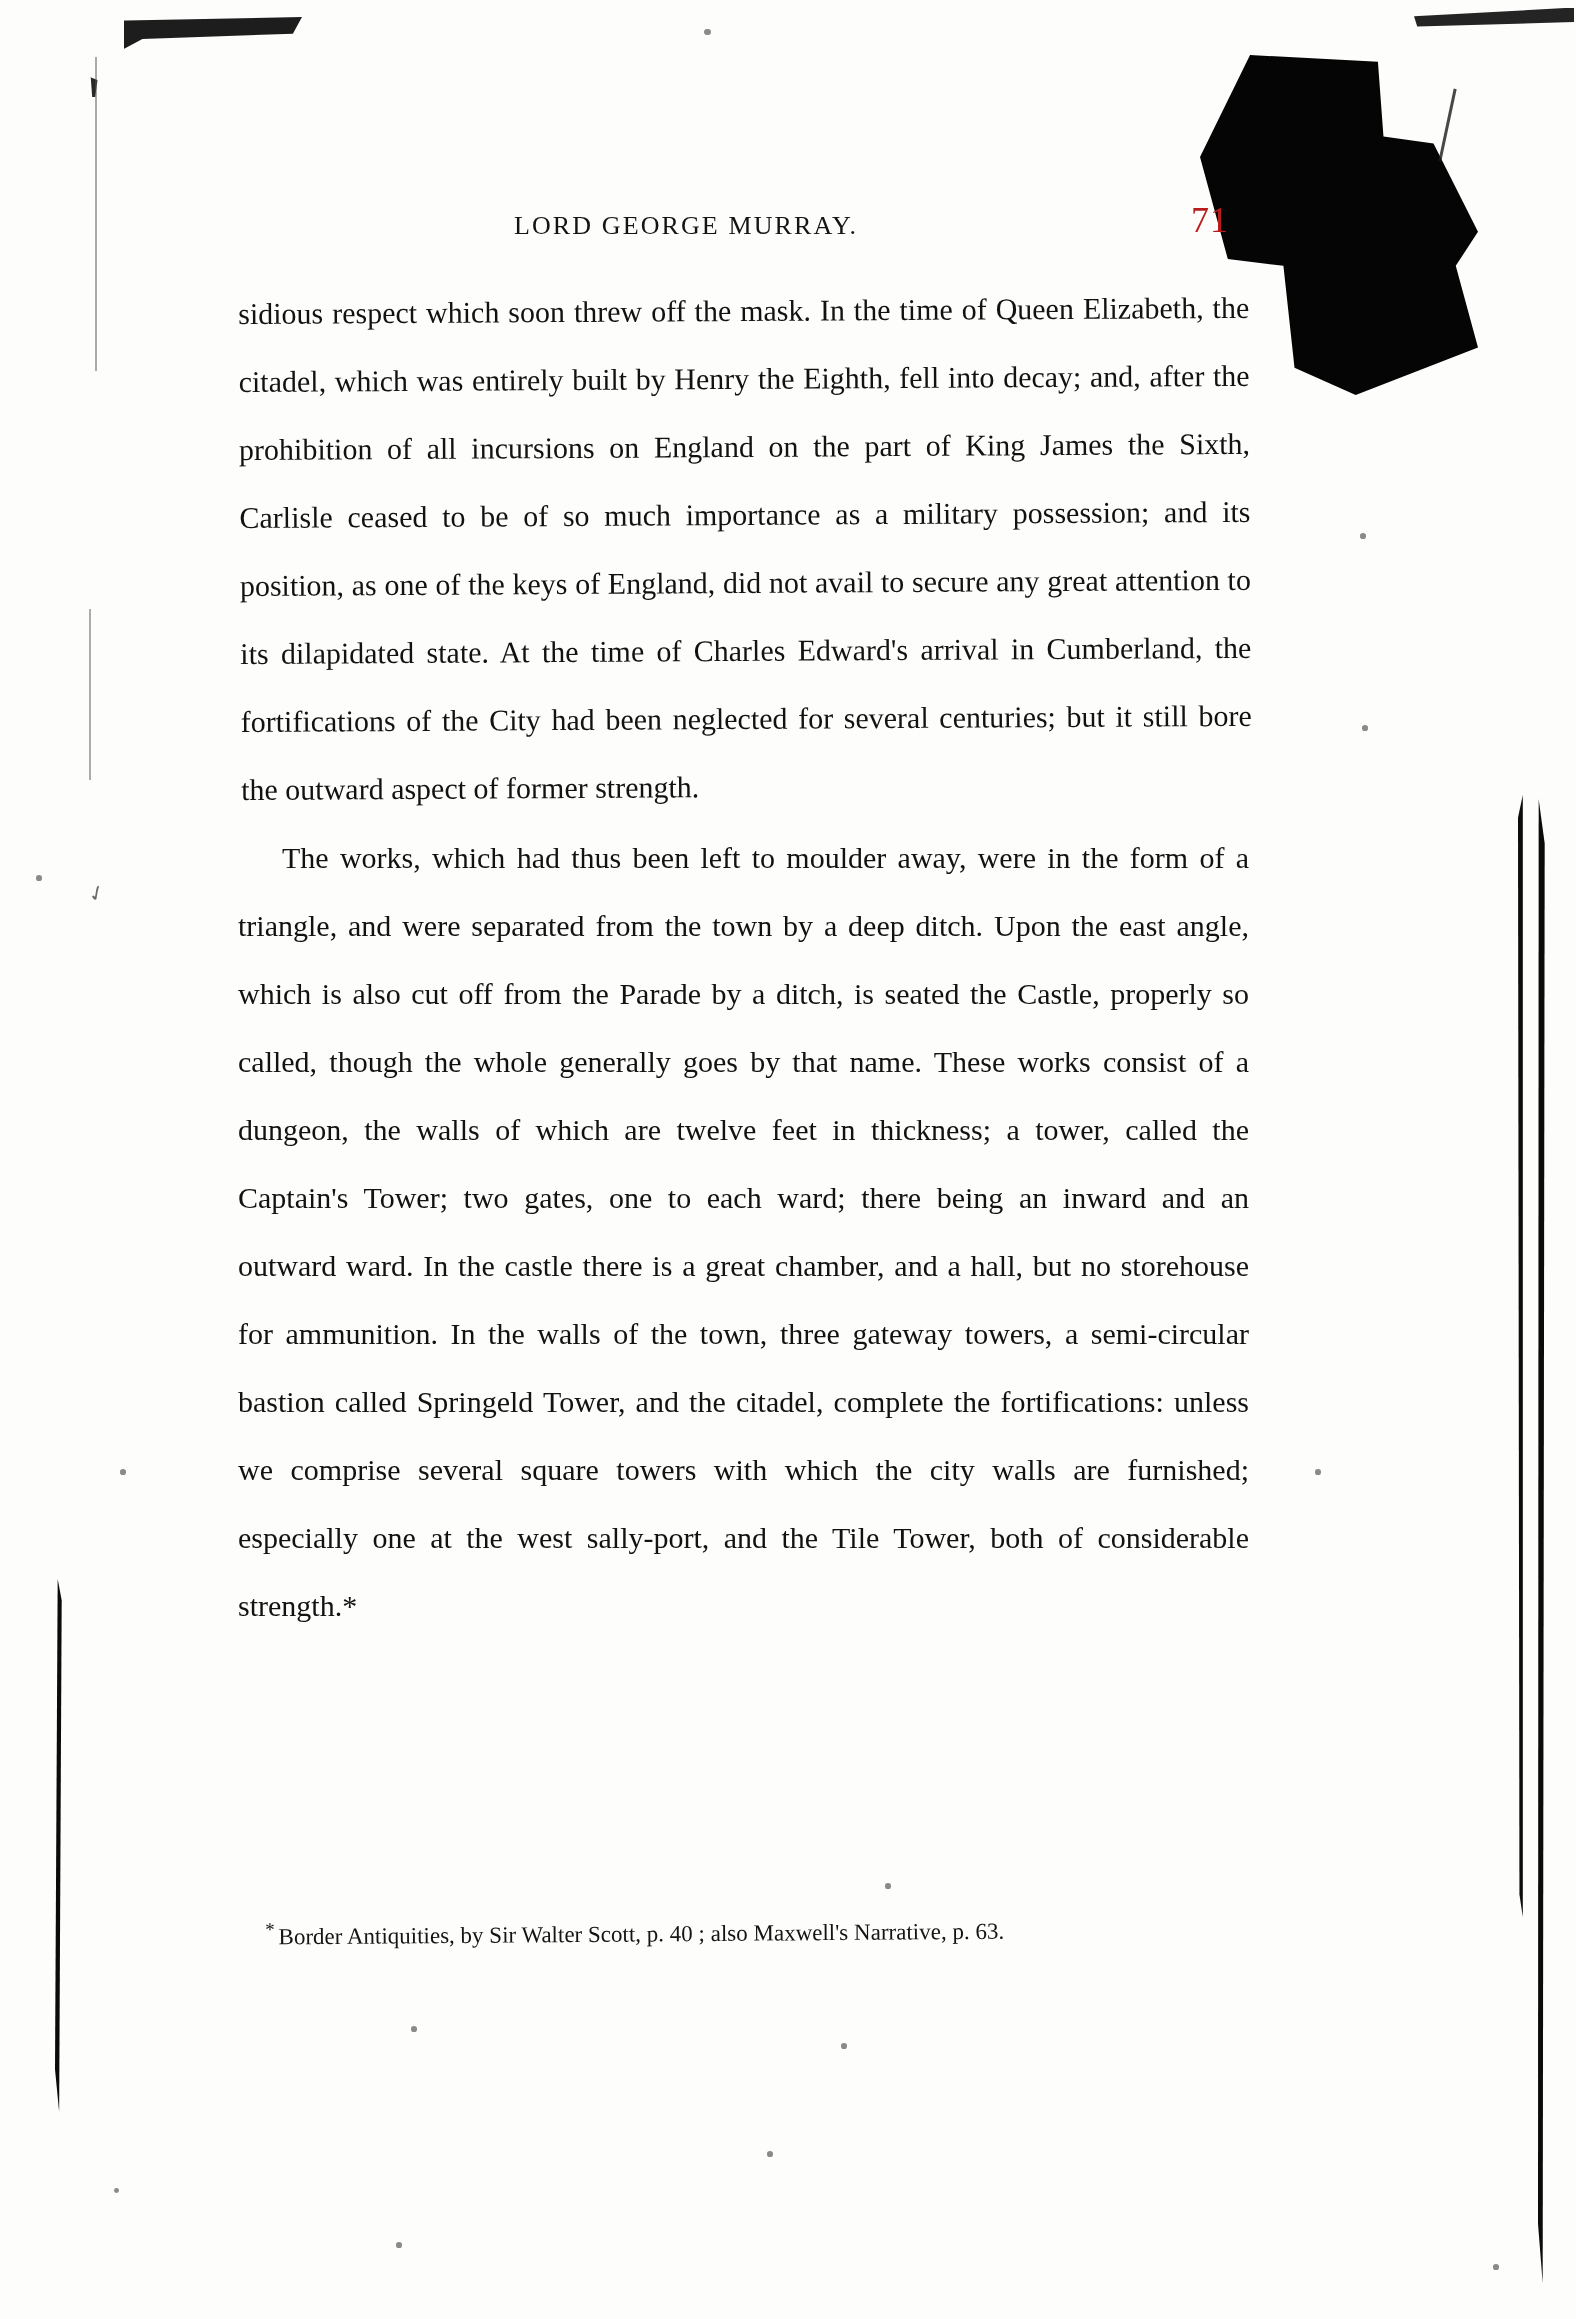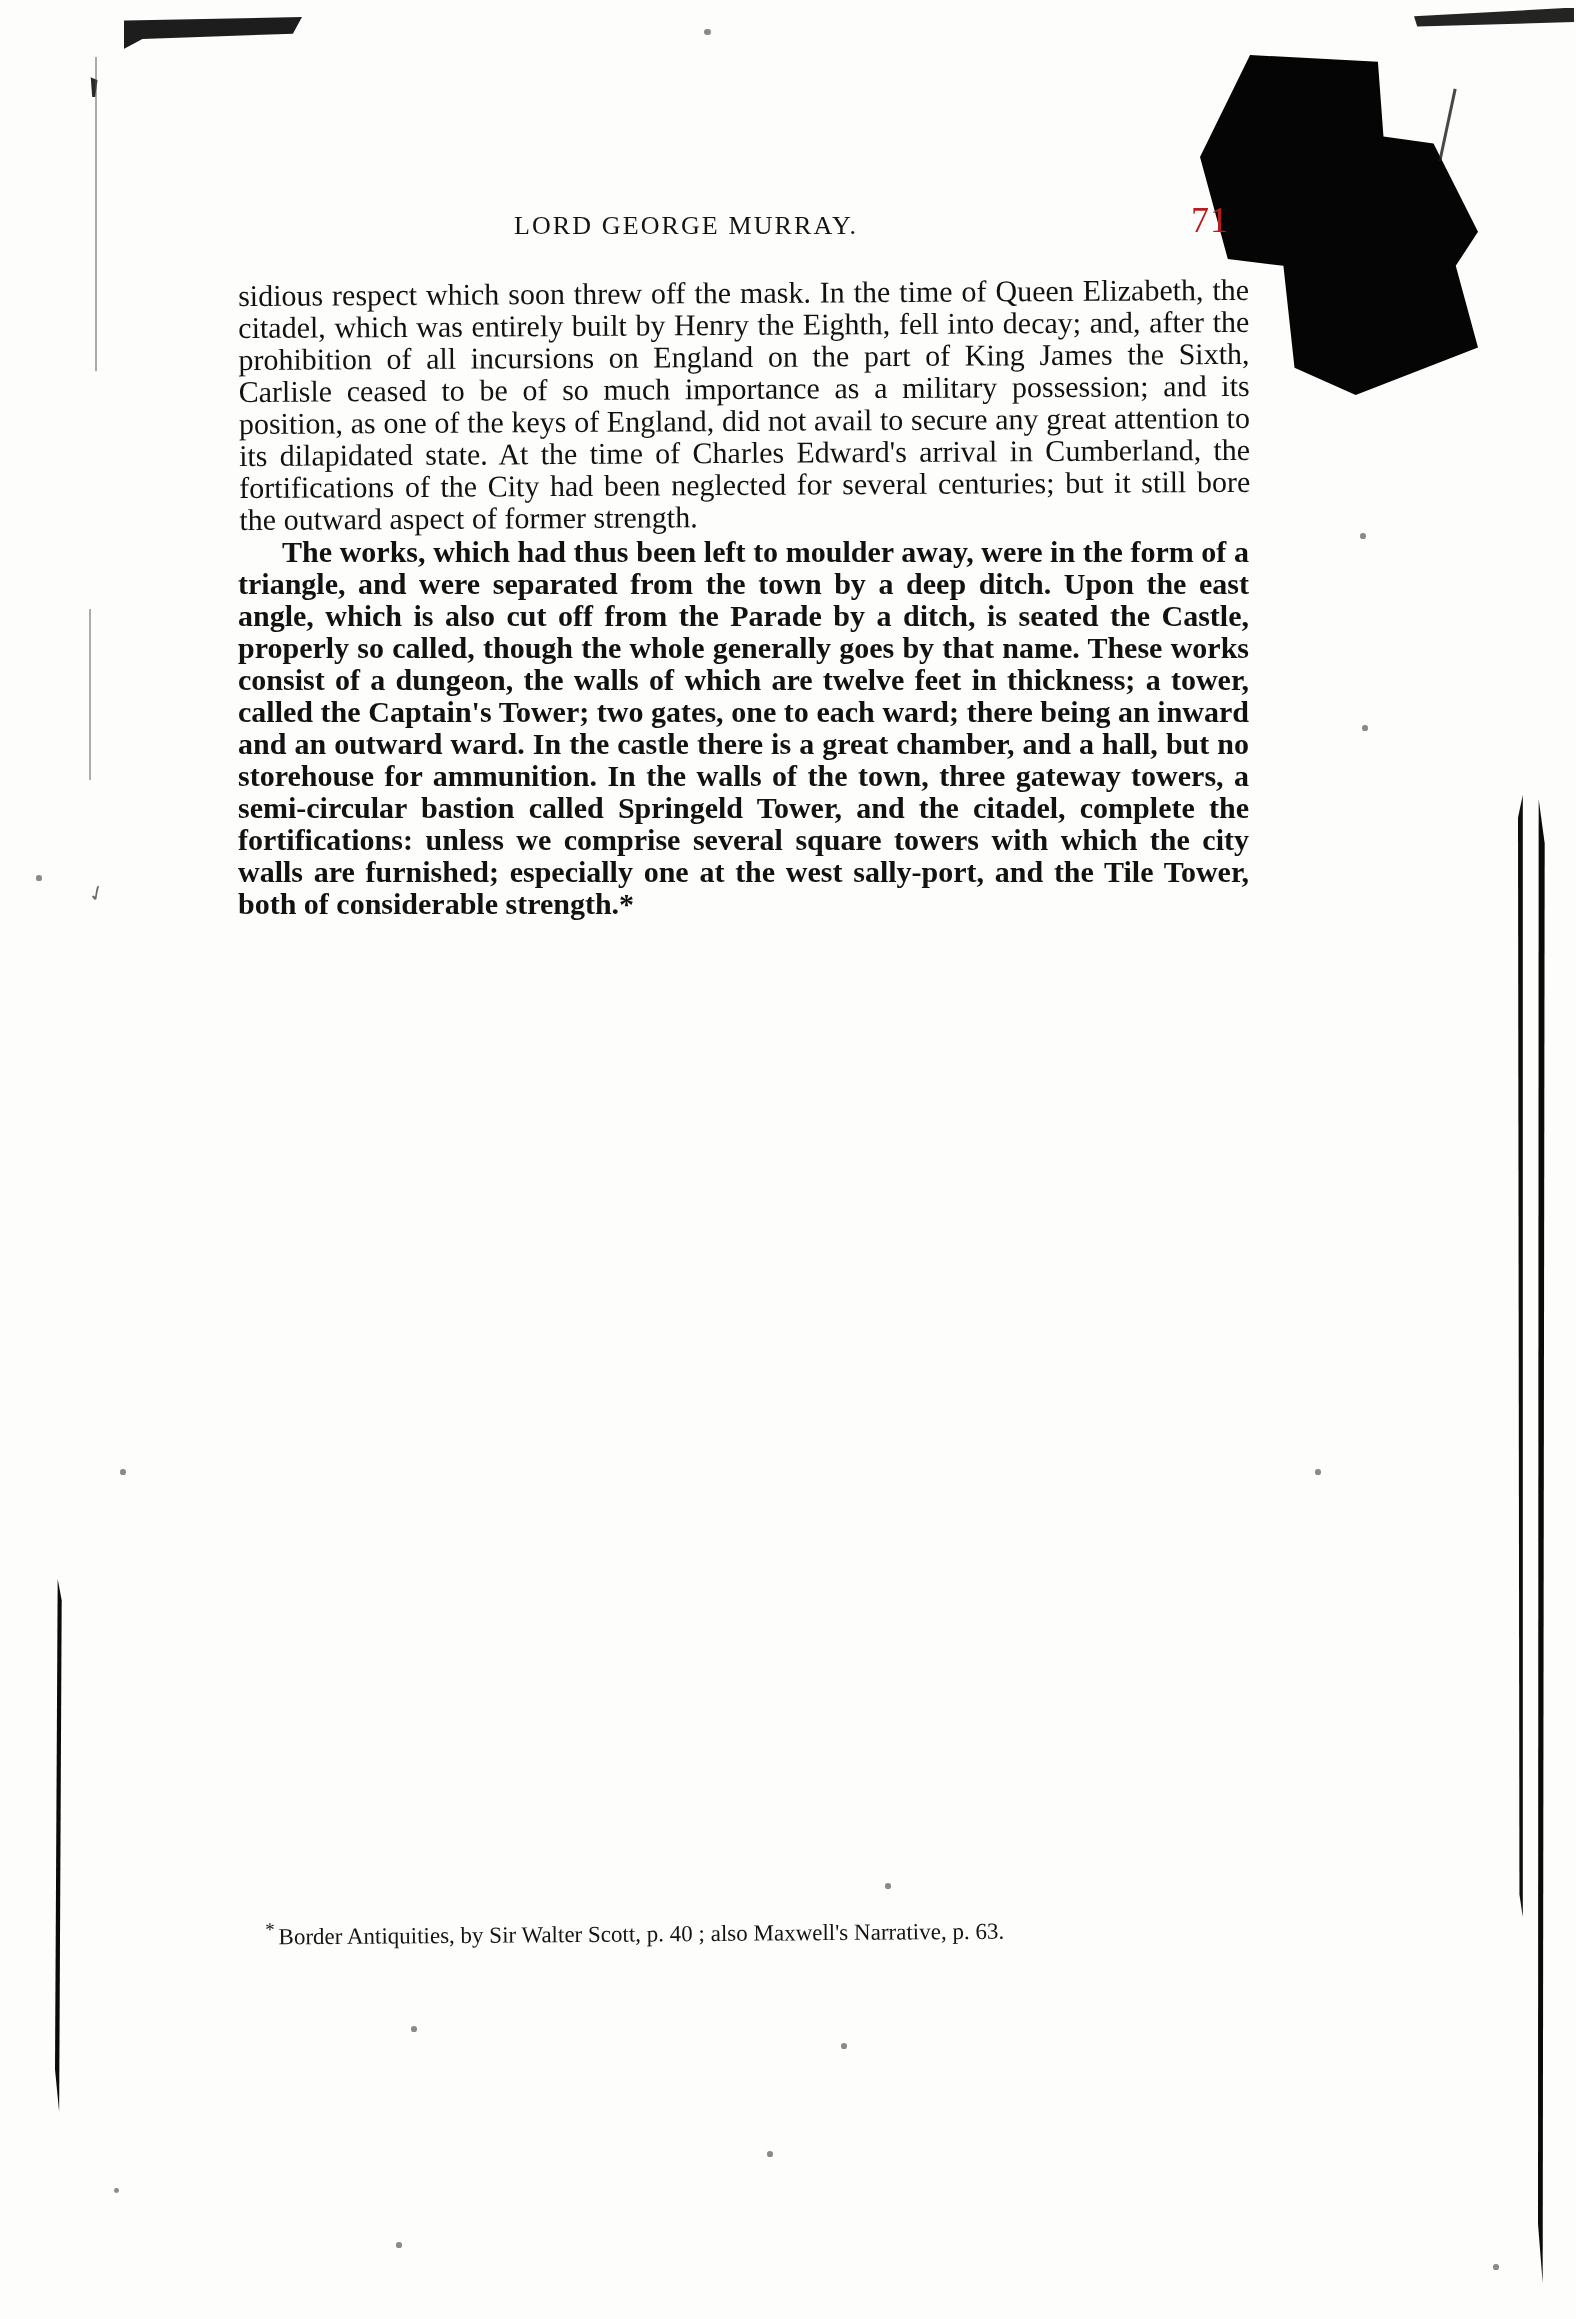--- a/index.html
+++ b/index.html
@@ -176,34 +176,34 @@
     color: #b91c1c;
     letter-spacing: 1px;
   }
 
   .body-text {
     position: absolute;
     left: 238px;
     top: 264px;
     width: 1011px;
     font-size: 30px;
-    line-height: 32px;
+    line-height: 68px;
     color: #121212;
     text-align: justify;
     text-justify: inter-word;
     font-family: "Liberation Serif", serif;
   }
   .body-text p {
     margin: 0;
   }
   .body-text p.indent {
     text-indent: 44px;
   }
   .p1 { transform: rotate(-0.35deg); transform-origin: left top; }
-  .p2 { margin-top: 1.9px; font-weight: bold; }
+  .p2 { margin-top: 1.9px; }
 
   .footnote {
     position: absolute;
     left: 240px;
     top: 1896px;
     width: 1008px;
     font-size: 23px;
     line-height: 36px;
     color: #141414;
     text-align: justify;

